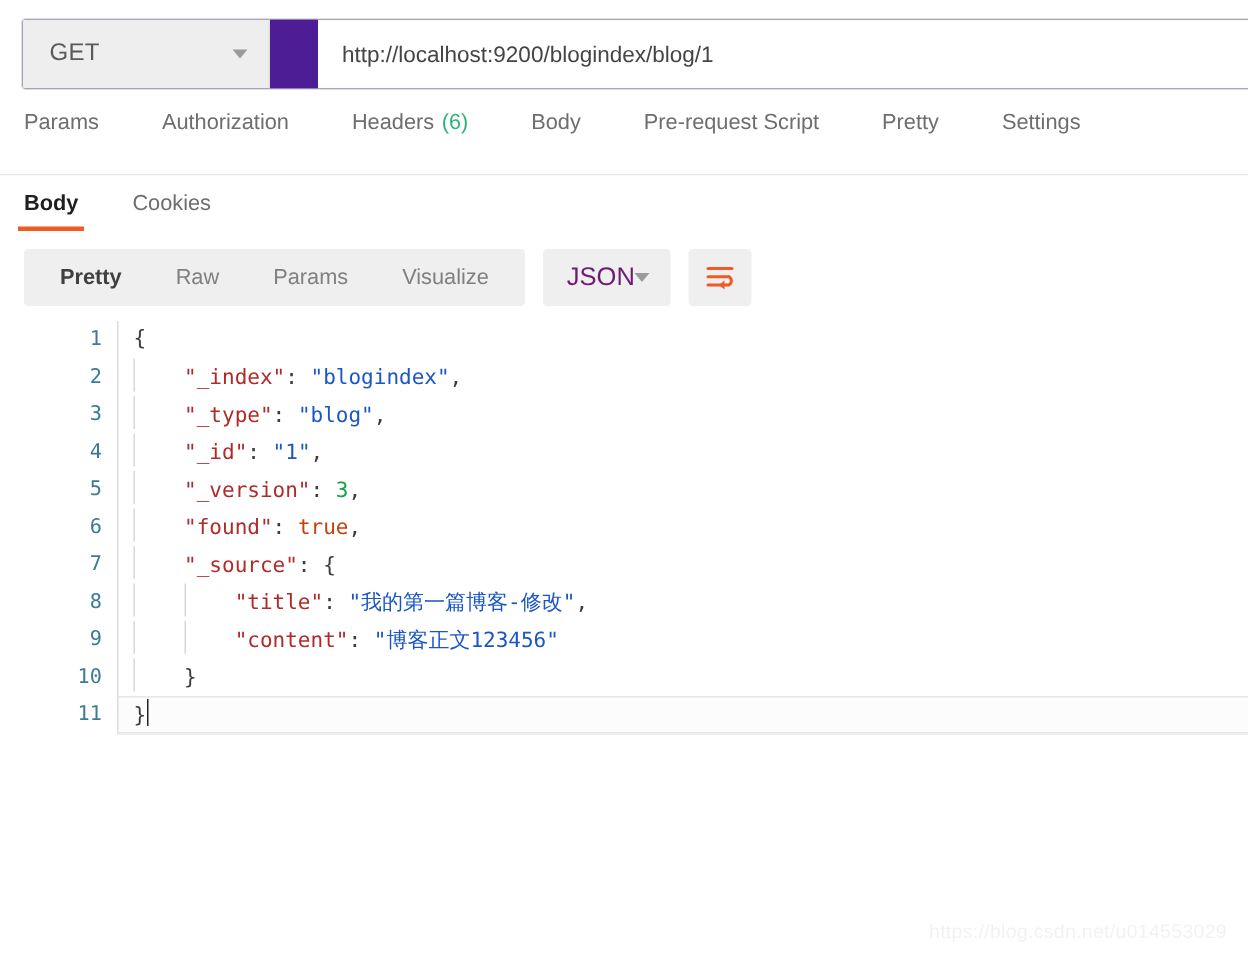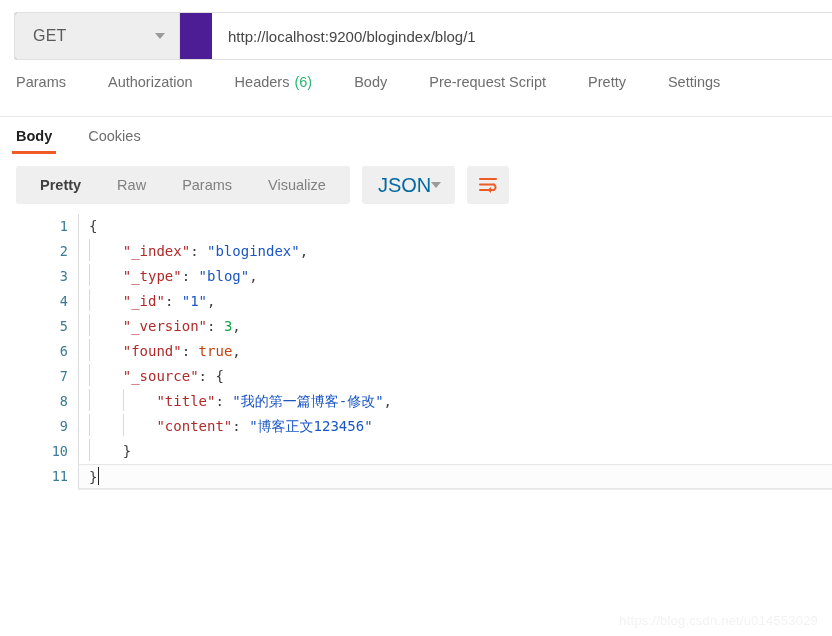--- a/index.html
+++ b/index.html
@@ -145,22 +145,22 @@
     display: flex;
     align-items: center;
     background: #efefef;
     border-radius: 3px;
     height: 38px;
     padding: 0 14px 0 16px;
     margin-left: 12px;
     cursor: pointer;
   }
   .format-label {
-    font-size: 20px;
-    color: #0369a1;
+    font-size: 17px;
+    color: #701a75;
   }
   .wrap-btn {
     display: flex;
     align-items: center;
     justify-content: center;
     background: #efefef;
     border-radius: 3px;
     height: 38px;
     width: 42px;
     margin-left: 12px;

